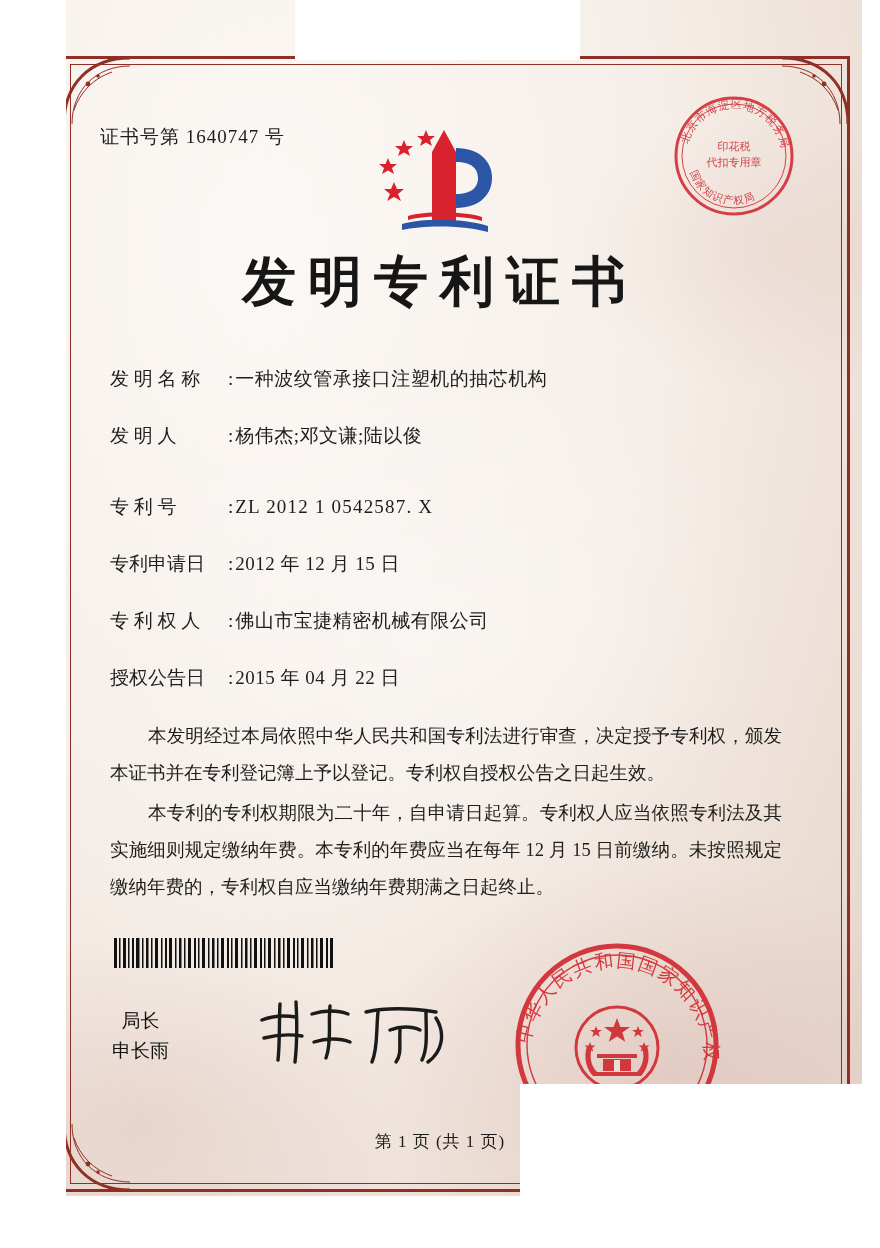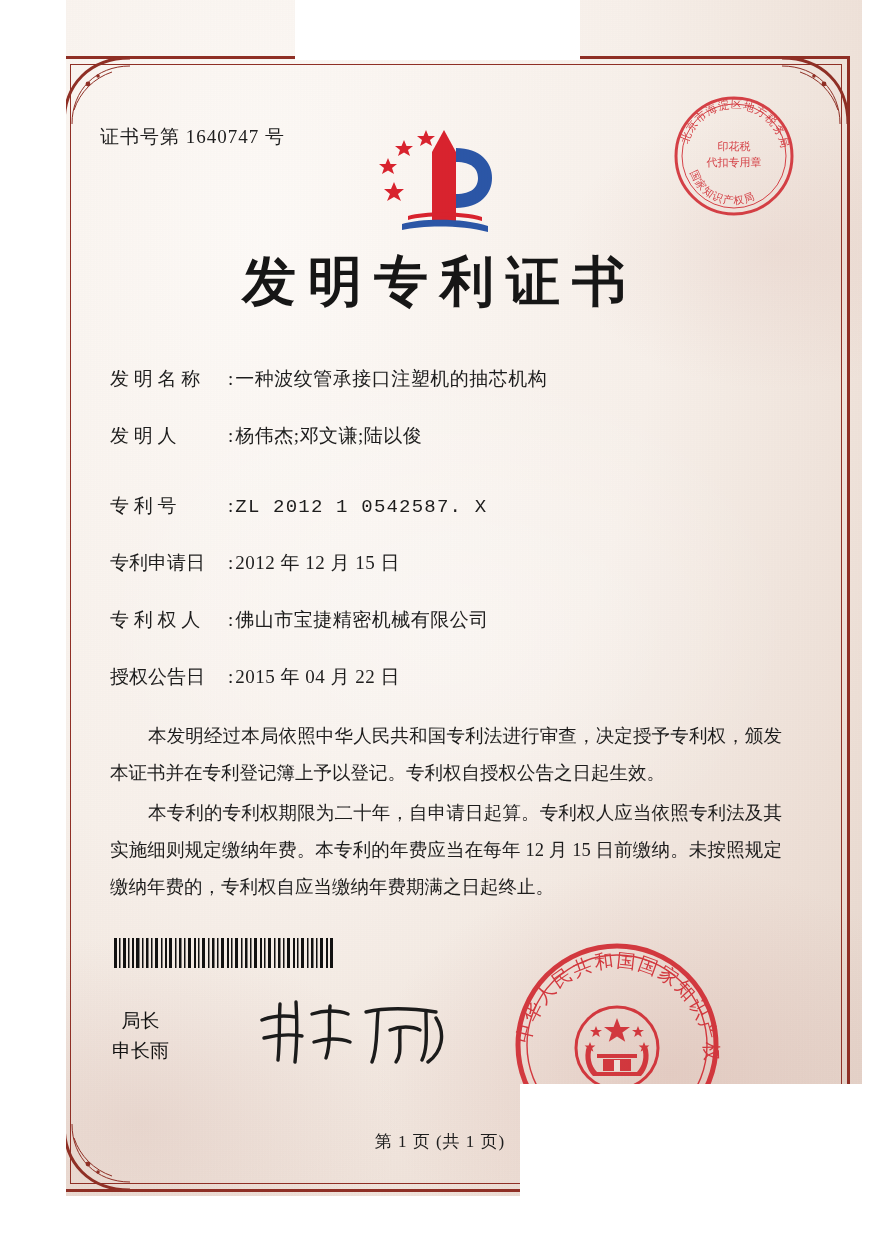--- a/index.html
+++ b/index.html
@@ -134,21 +134,21 @@
     color: #1d1d1d;
     white-space: nowrap;
   }
   .field-label {
     display: inline-block;
     min-width: 118px;
   }
   .field-colon { margin-right: 2px; }
   .field-value { letter-spacing: 0.5px; }
   .field-value.mono-ish {
-    font-family: Liberation Mono, monospace;
+    font-family: Liberation Serif, serif;
     letter-spacing: 1.2px;
     margin-top: 16px;
   }
 
   
   .body-text {
     position: absolute;
     left: 110px; top: 718px; right: 98px;
     font-size: 18.5px;
     line-height: 37px;

